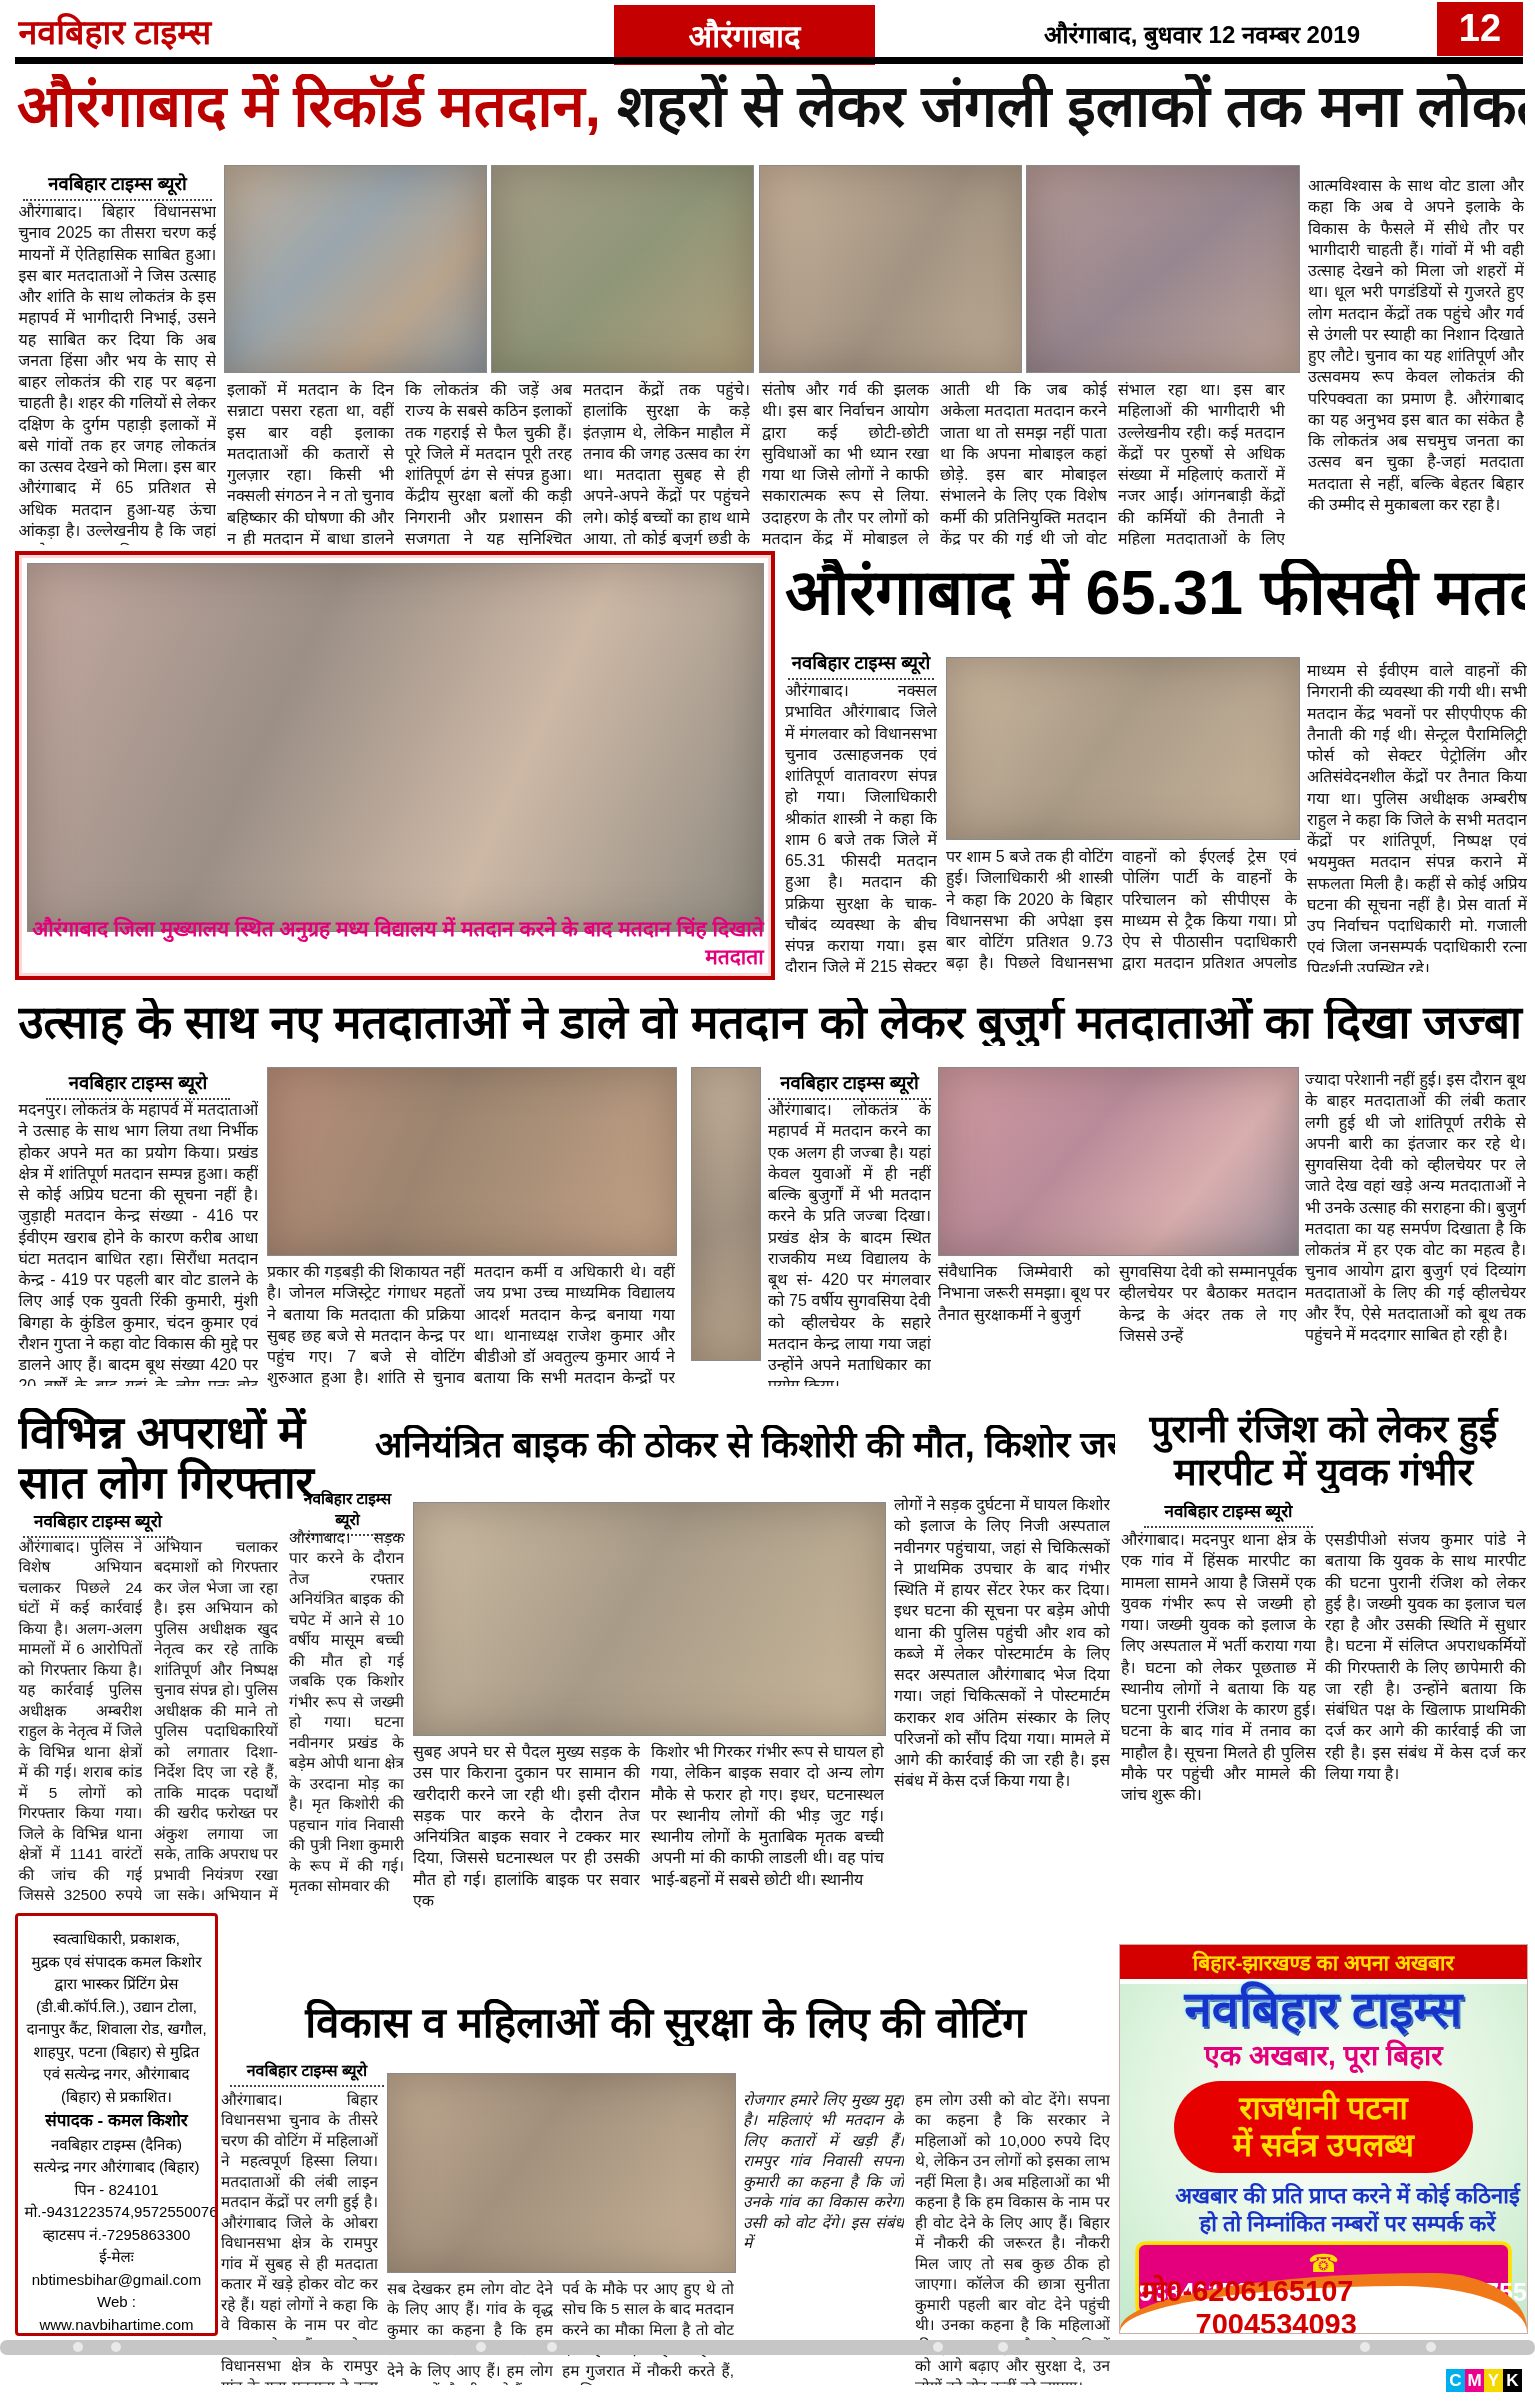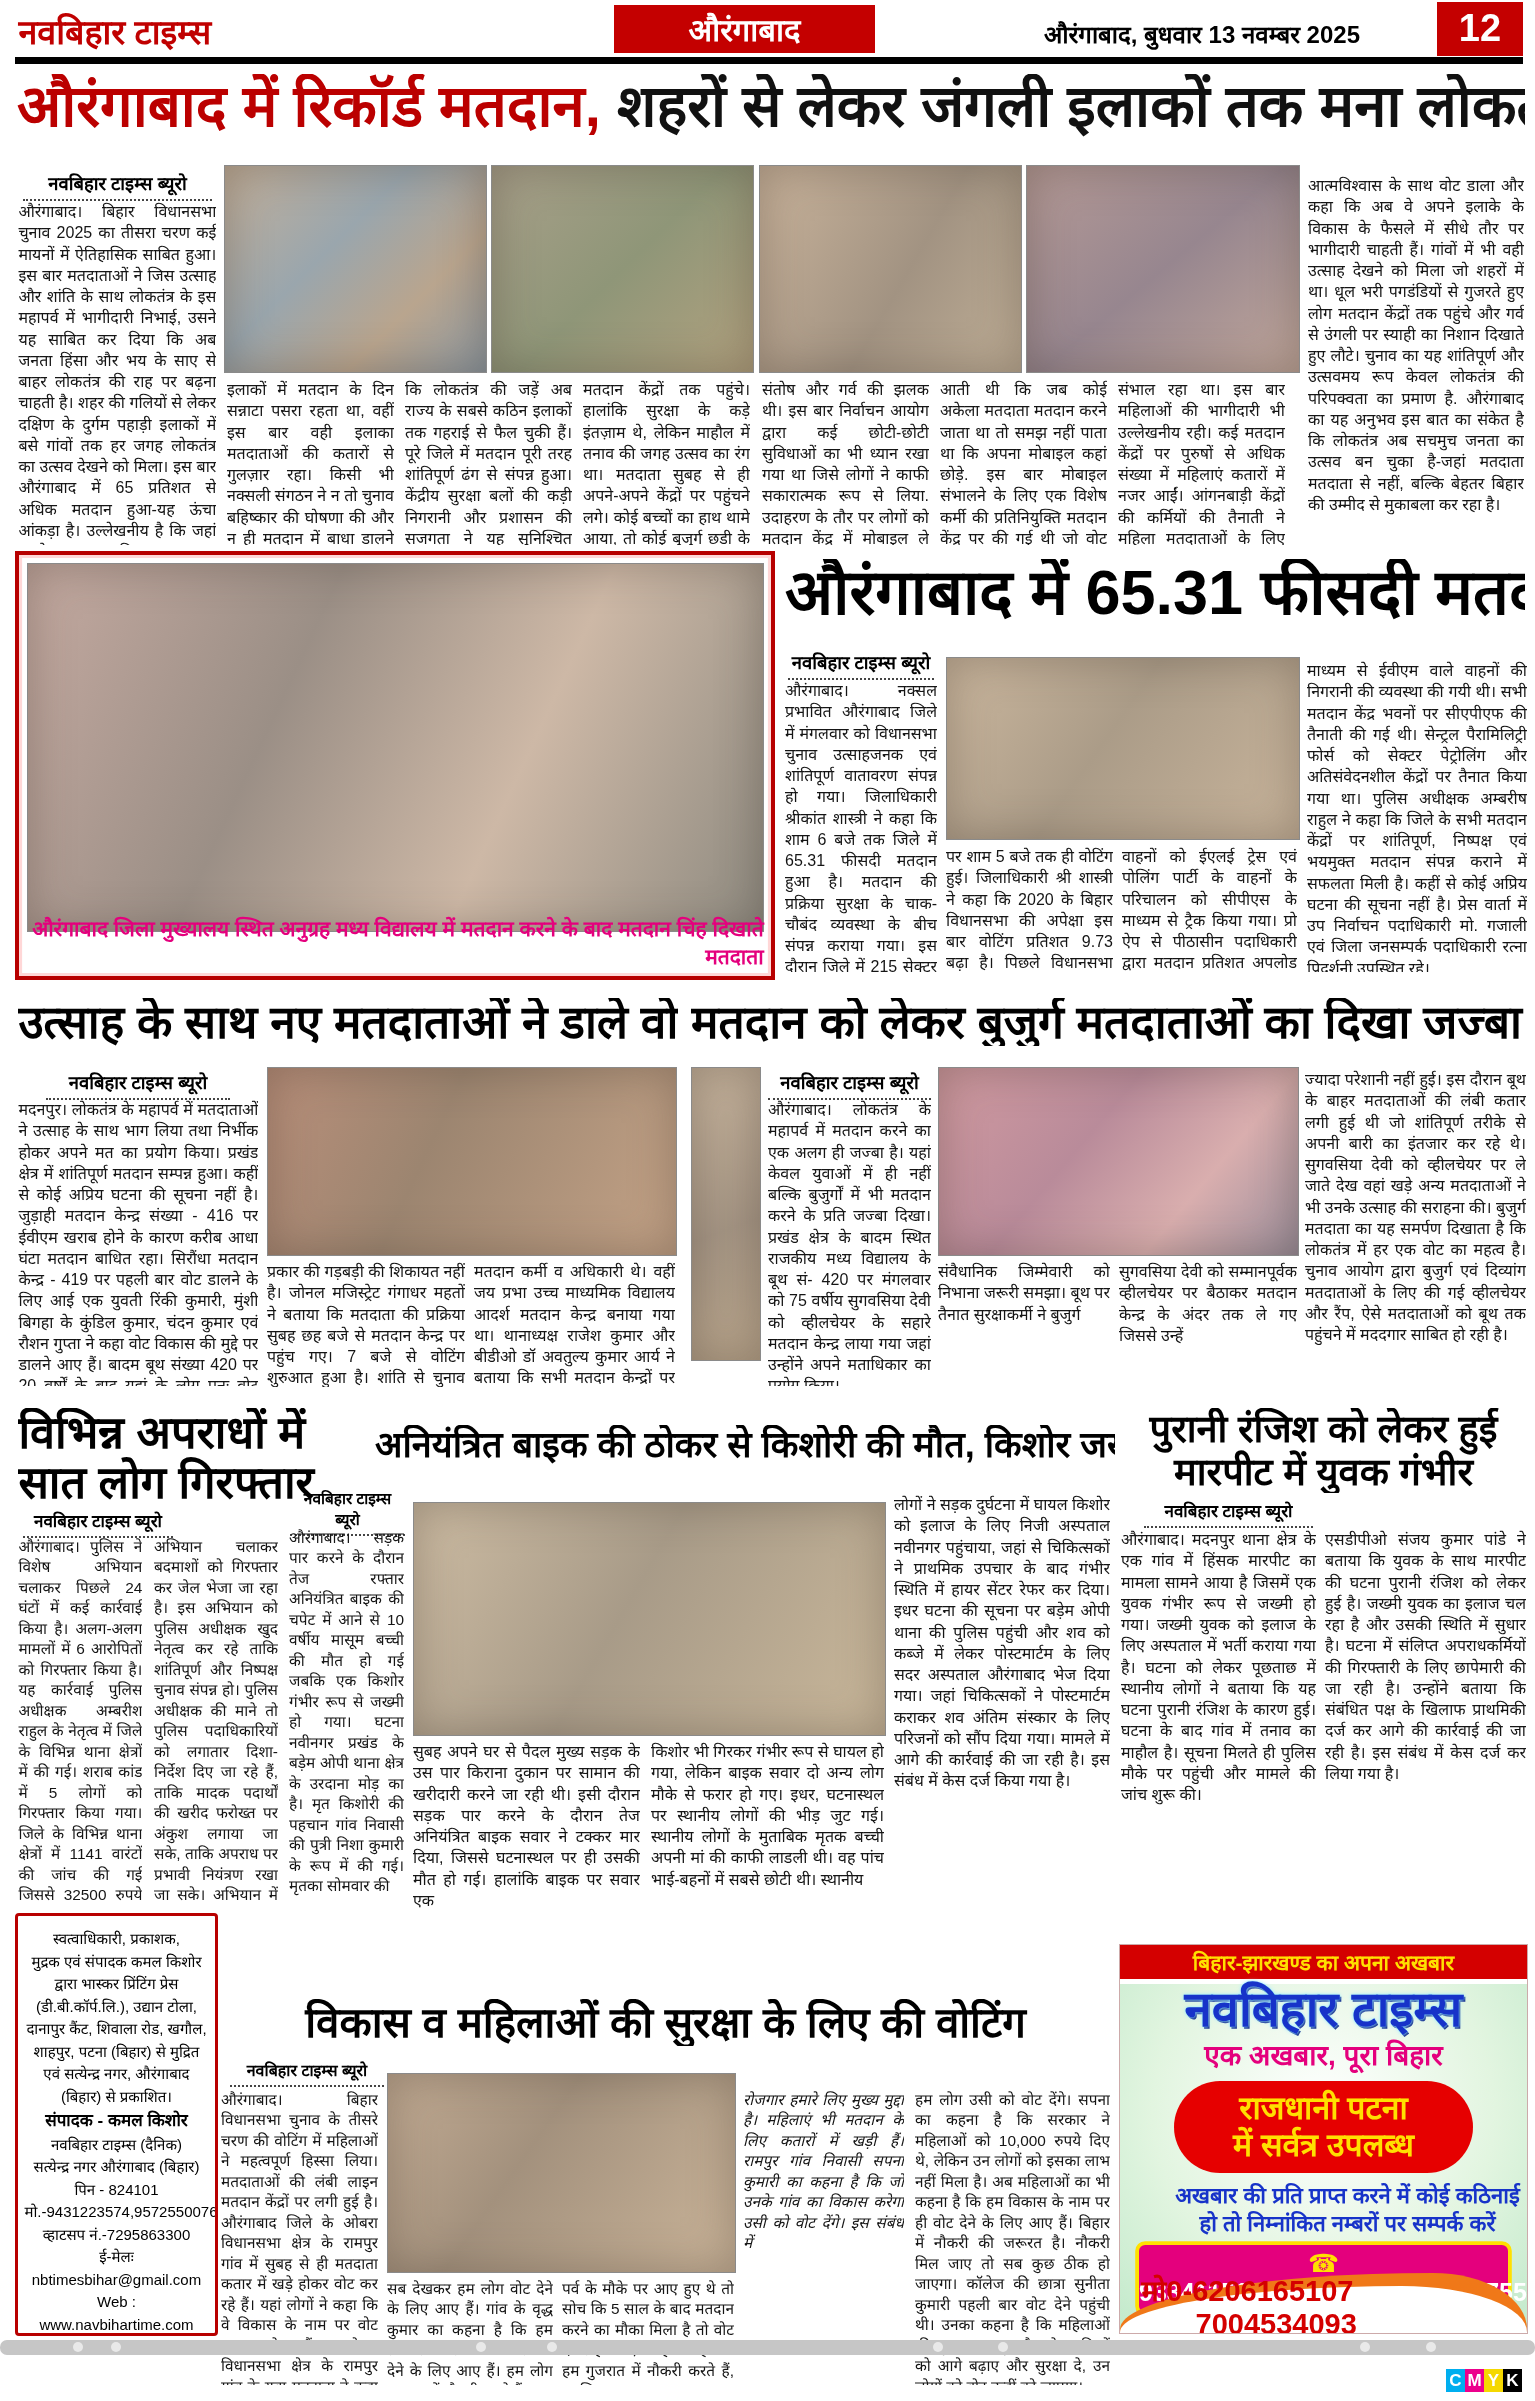--- a/index.html
+++ b/index.html
@@ -63,22 +63,22 @@
   .cmyk{display:flex;}
   .cmyk div{width:19px;height:23px;color:#fff;font-weight:bold;font-size:17px;
             display:flex;align-items:center;justify-content:center;font-family:"Liberation Sans",sans-serif;}
 </style>
 </head>
 <body>
 
 <div class="page">
 
   <div class="abs paper-name" style="left:18.4px;top:7.7px;">नवबिहार टाइम्स</div>
-  <div class="abs edition-box" style="left:614px;top:4.6px;width:261px;height:48px;">औरंगाबाद</div>
-  <div class="abs date-line" style="left:1044px;top:17px;">औरंगाबाद, बुधवार 13 नवम्बर 2025</div>
+  <div class="abs edition-box" style="left:614px;top:4.6px;width:261px;height:60px;">औरंगाबाद</div>
+  <div class="abs date-line" style="left:1044px;top:17px;">औरंगाबाद, बुधवार 12 नवम्बर 2019</div>
   <div class="abs pageno" style="left:1437px;top:1.5px;width:86px;height:54px;">12</div>
   <div class="abs top-rule" style="left:15.4px;top:57px;width:1508px;"></div>
 
   <div class="abs h-main" style="left:17px;top:74px;width:1508px;">
     <span class="red">औरंगाबाद में रिकॉर्ड मतदान,</span>
     <span>शहरों से लेकर जंगली इलाकों तक मना लोकतंत्र का जश्न</span>
   </div>
 
   <div class="abs byline" style="left:23px;top:170px;width:189px;">नवबिहार टाइम्स ब्यूरो</div>
   <div class="abs col" style="left:18.4px;top:201px;width:198px;height:344px;">औरंगाबाद। बिहार विधानसभा चुनाव 2025 का तीसरा चरण कई मायनों में ऐतिहासिक साबित हुआ। इस बार मतदाताओं ने जिस उत्साह और शांति के साथ लोकतंत्र के इस महापर्व में भागीदारी निभाई, उसने यह साबित कर दिया कि अब जनता हिंसा और भय के साए से बाहर लोकतंत्र की राह पर बढ़ना चाहती है। शहर की गलियों से लेकर दक्षिण के दुर्गम पहाड़ी इलाकों में बसे गांवों तक हर जगह लोकतंत्र का उत्सव देखने को मिला। इस बार औरंगाबाद में 65 प्रतिशत से अधिक मतदान हुआ-यह ऊंचा आंकड़ा है। उल्लेखनीय है कि जहां पहले नक्सल प्रभावित</div>

